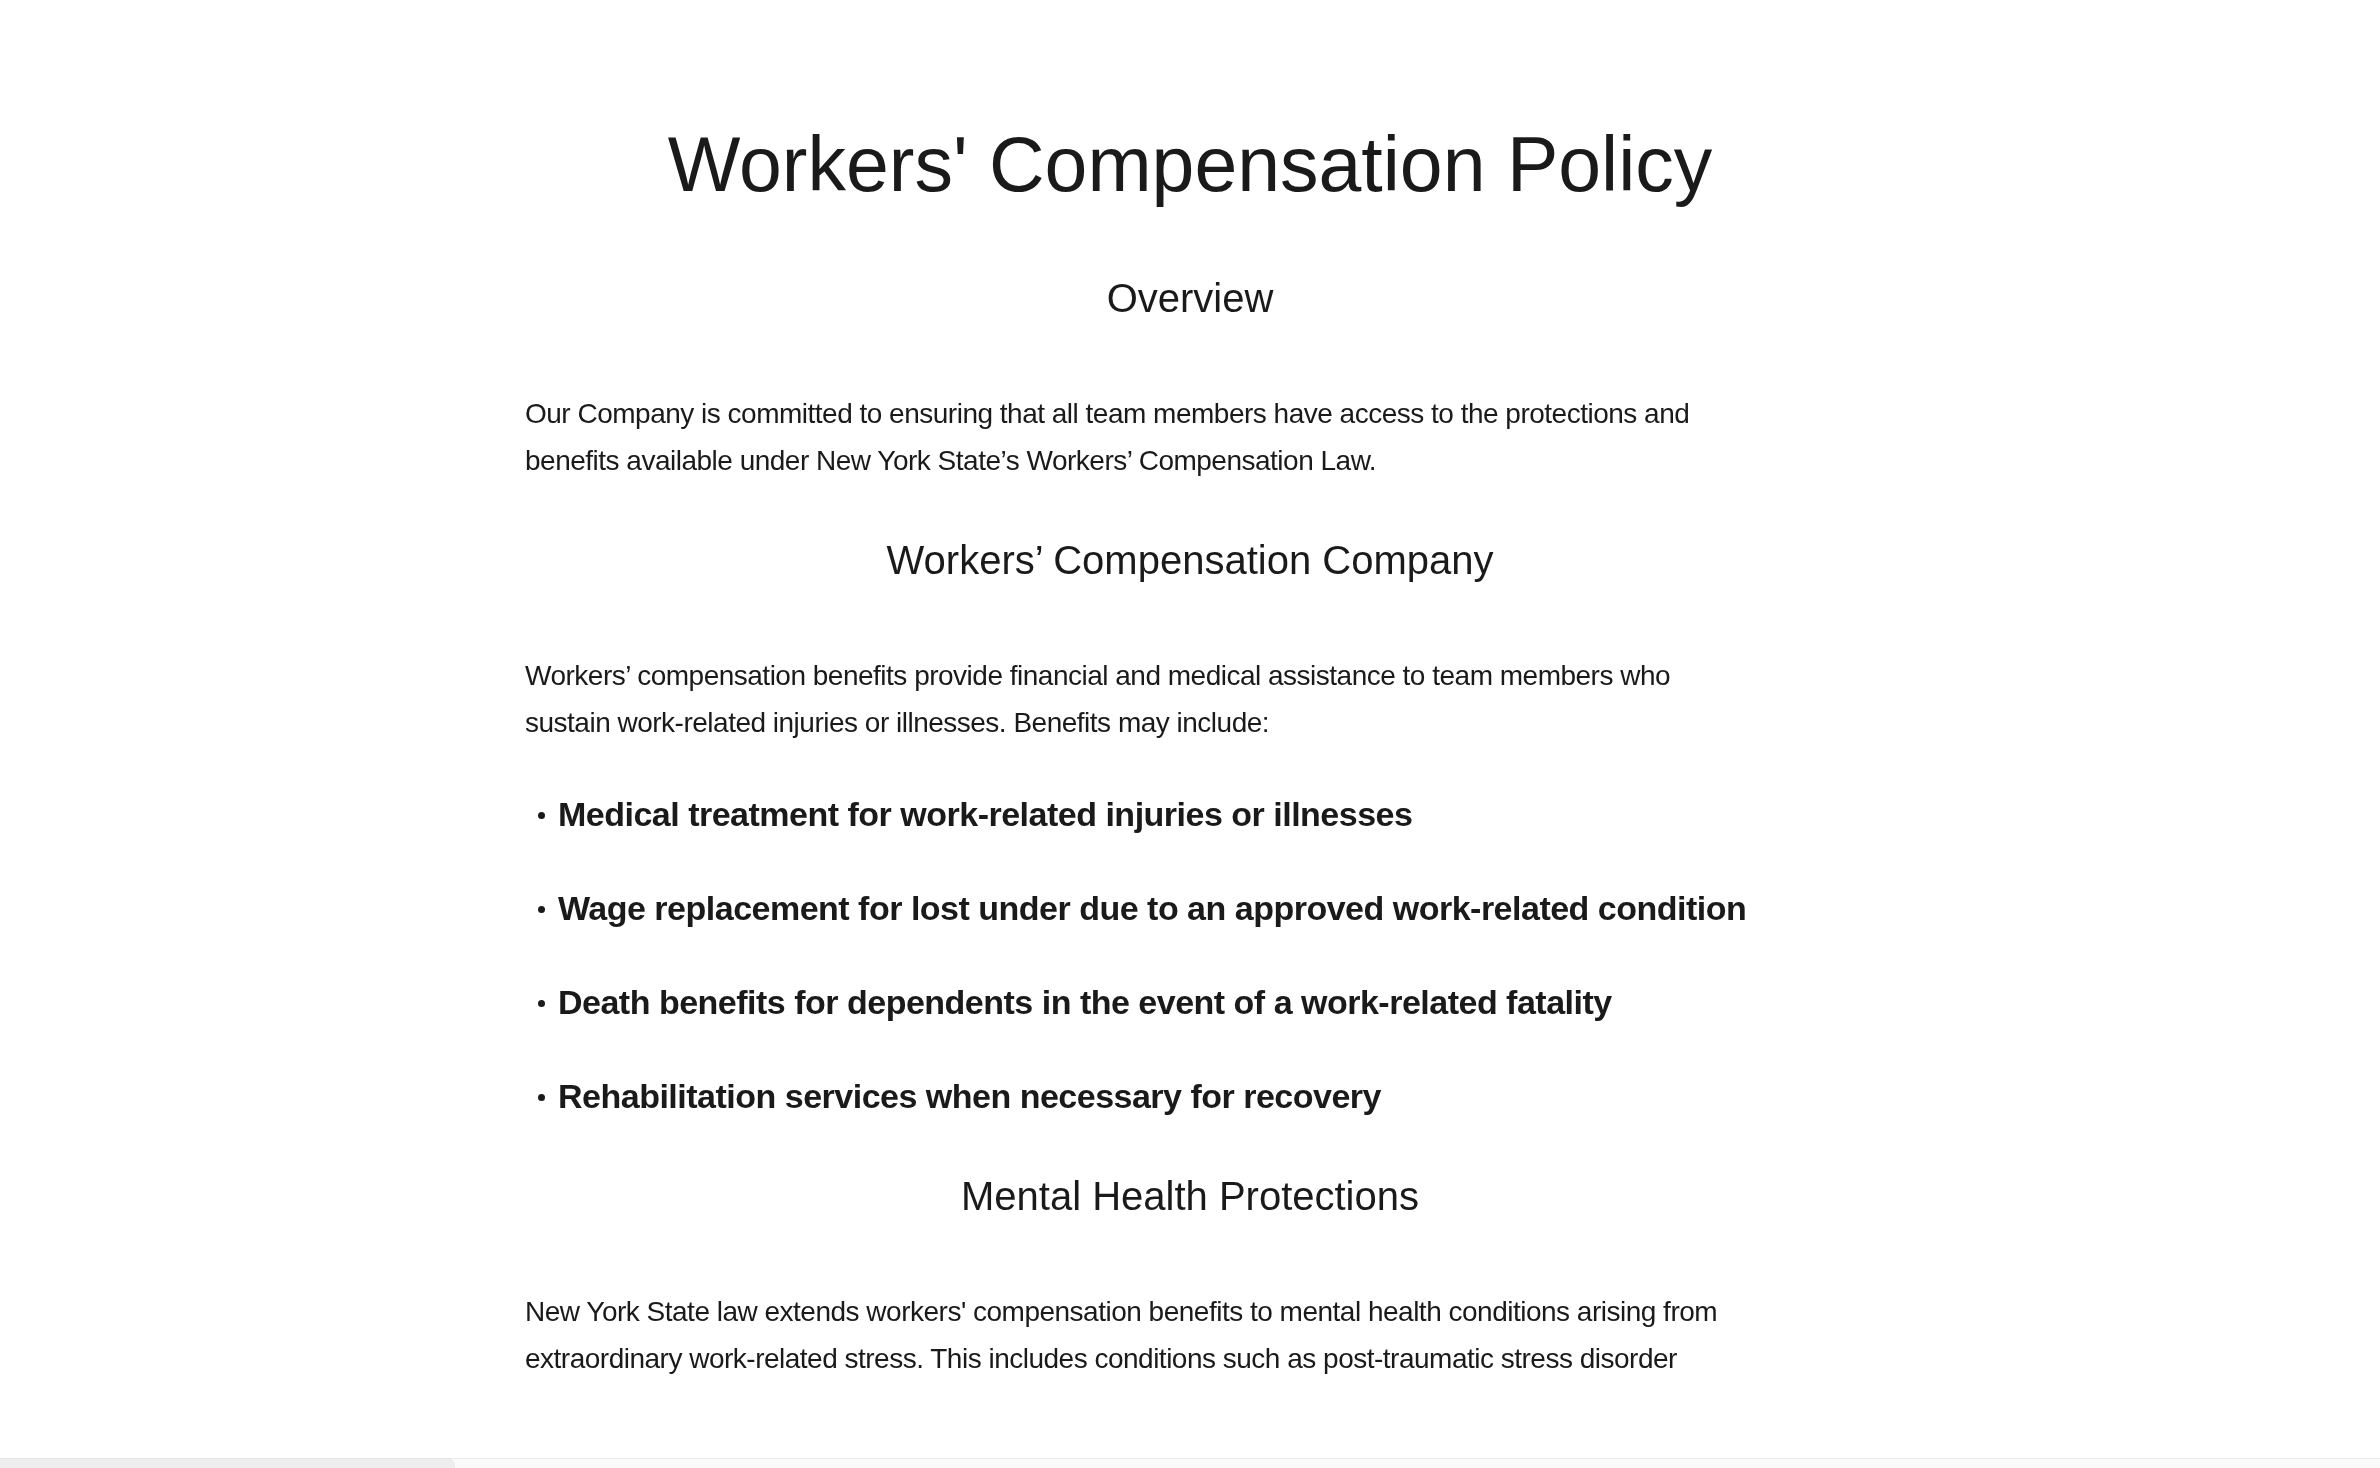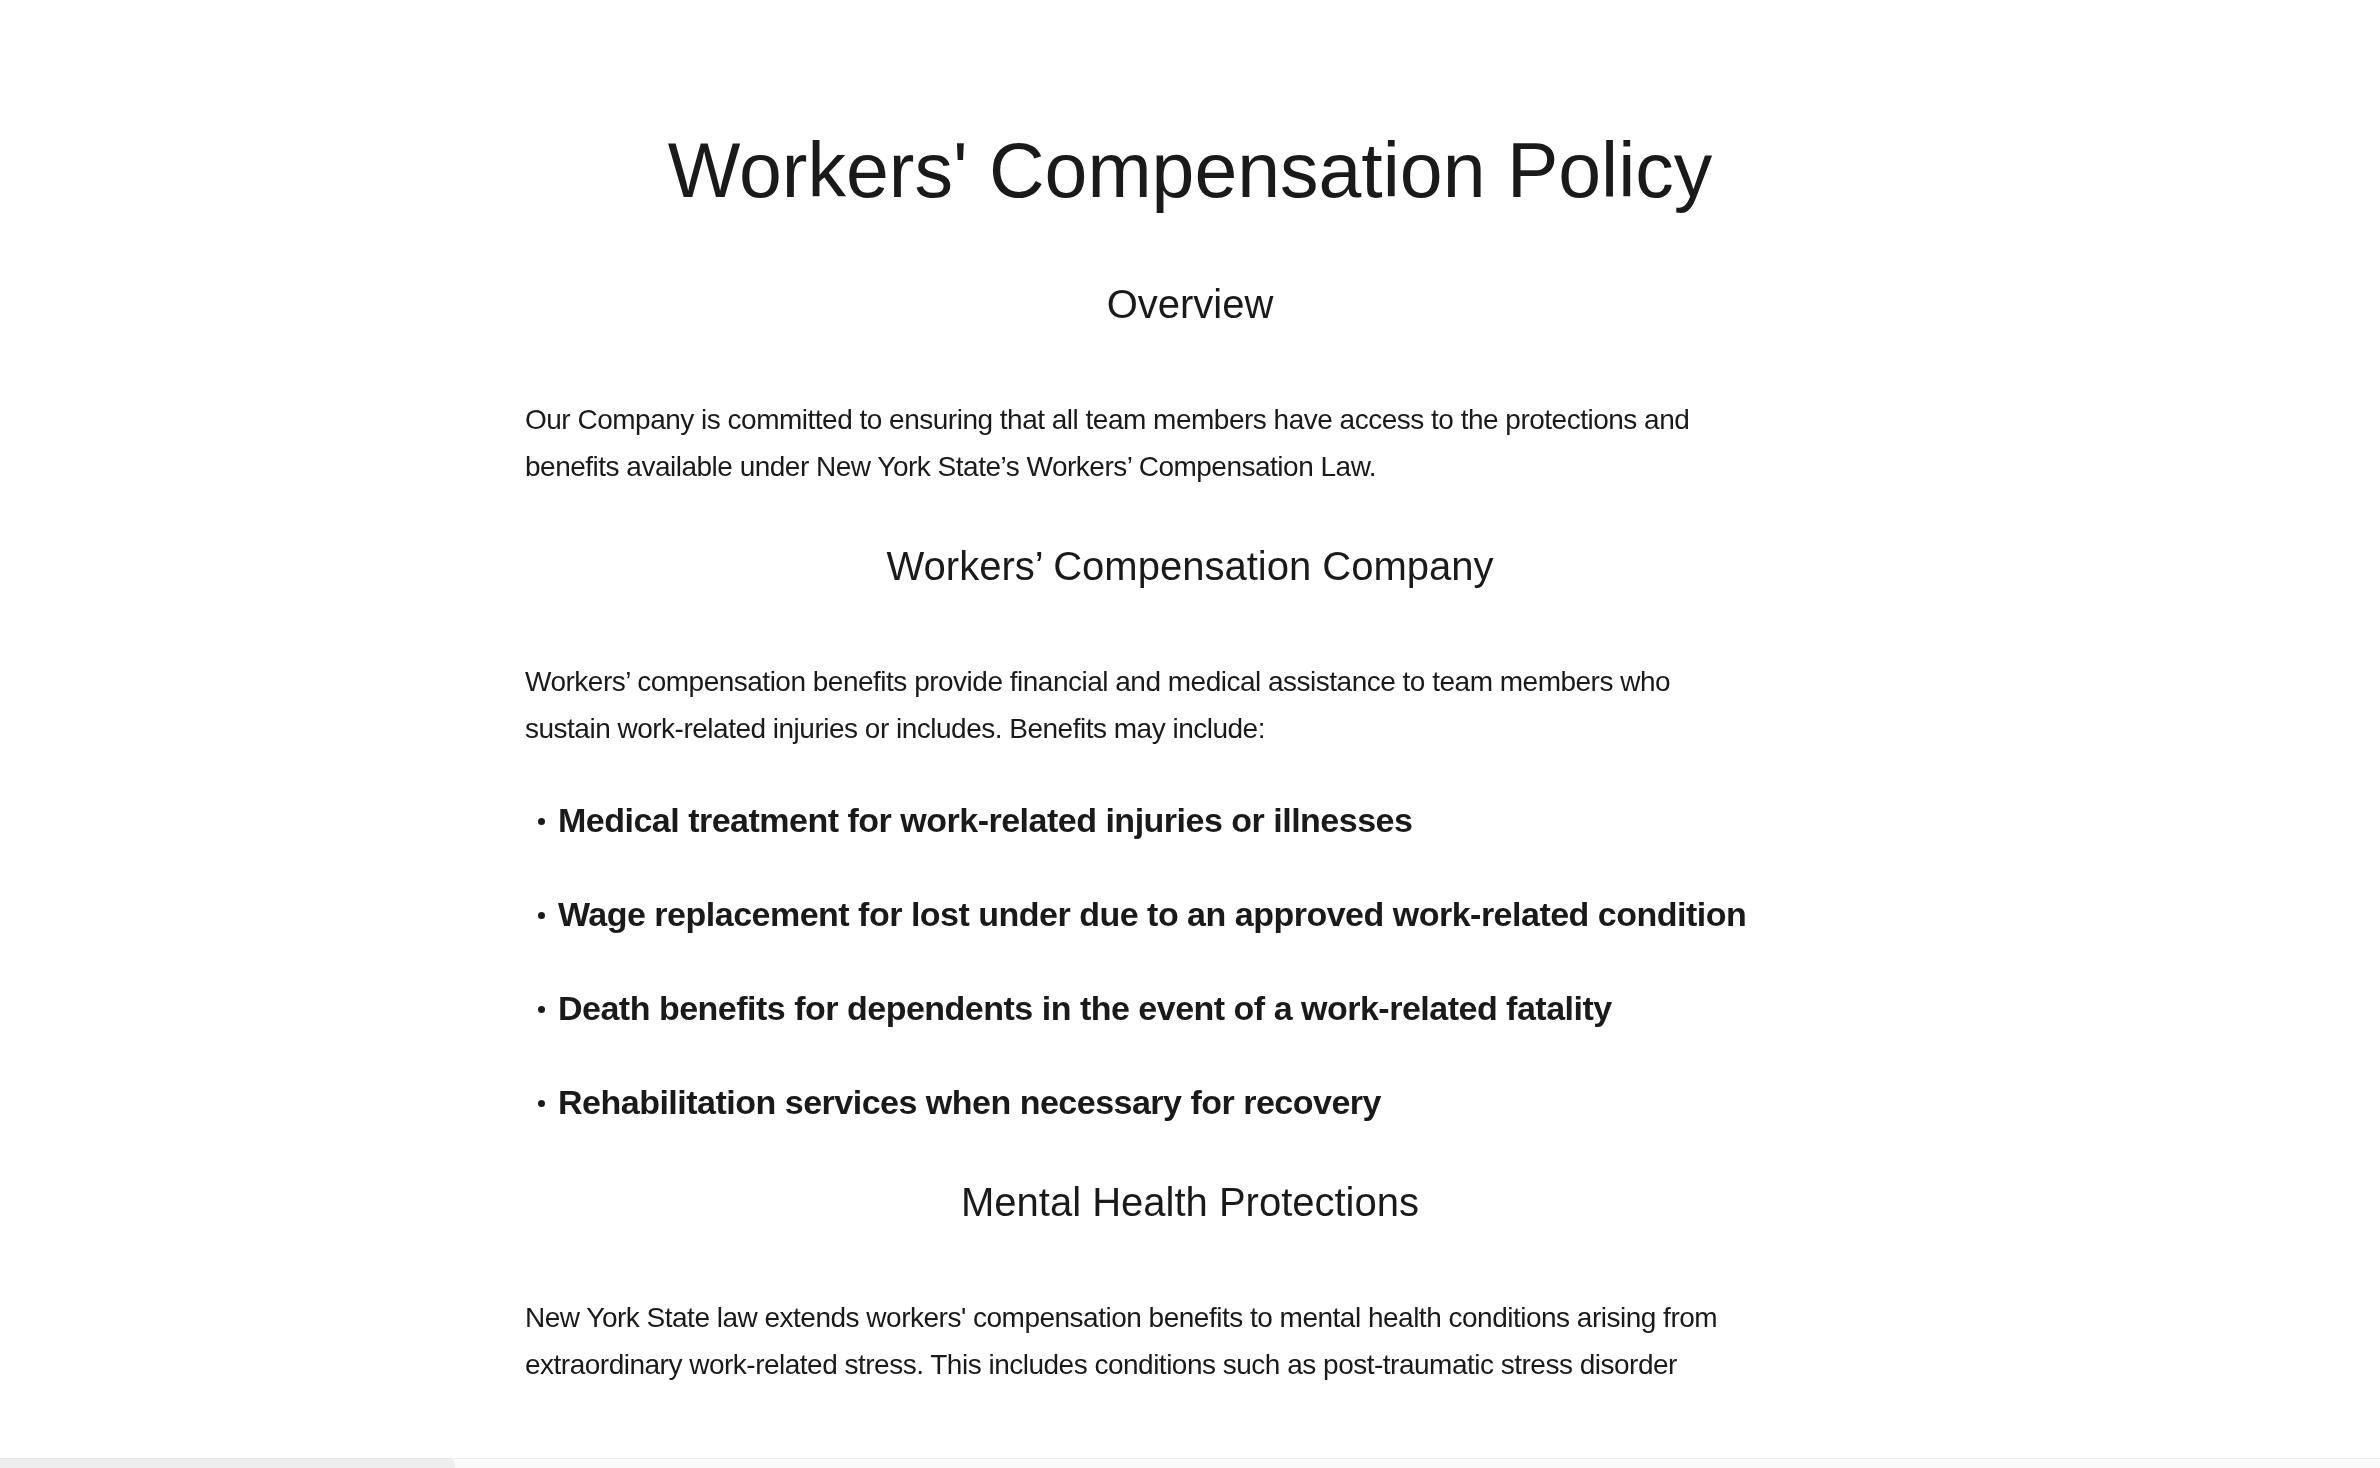--- a/index.html
+++ b/index.html
@@ -13,21 +13,21 @@
   *{box-sizing:border-box;}
   html,body{margin:0;padding:0;}
   body{
     width:2380px;height:1468px;overflow:hidden;position:relative;
     background:var(--page-bg);
     color:var(--text-color);
     font-family:"Liberation Sans","DejaVu Sans",sans-serif;
   }
   .doc{
     width:1330px;
-    margin:6px auto;
+    margin:0 auto;
     padding-top:119px;
   }
   .doc-title{
     margin:0;
     font-size:77px;
     line-height:91px;
     font-weight:400;
     text-align:center;
     letter-spacing:0;
   }
@@ -105,21 +105,21 @@
 
   <div class="para">
     <div class="line">Our Company is committed to ensuring that all team members have access to the protections and</div>
     <div class="line">benefits available under New York State’s Workers’ Compensation Law.</div>
   </div>
 
   <h2 class="section-heading">Workers’ Compensation Company</h2>
 
   <div class="para">
     <div class="line">Workers’ compensation benefits provide financial and medical assistance to team members who</div>
-    <div class="line">sustain work-related injuries or includes. Benefits may include:</div>
+    <div class="line">sustain work-related injuries or illnesses. Benefits may include:</div>
   </div>
 
   <ul class="bullet-list">
     <li>
       <span class="bullet-dot"></span>
       <span>Medical treatment for work-related injuries or illnesses</span>
     </li>
     <li>
       <span class="bullet-dot"></span>
       <span>Wage replacement for lost under due to an approved work-related condition</span>

